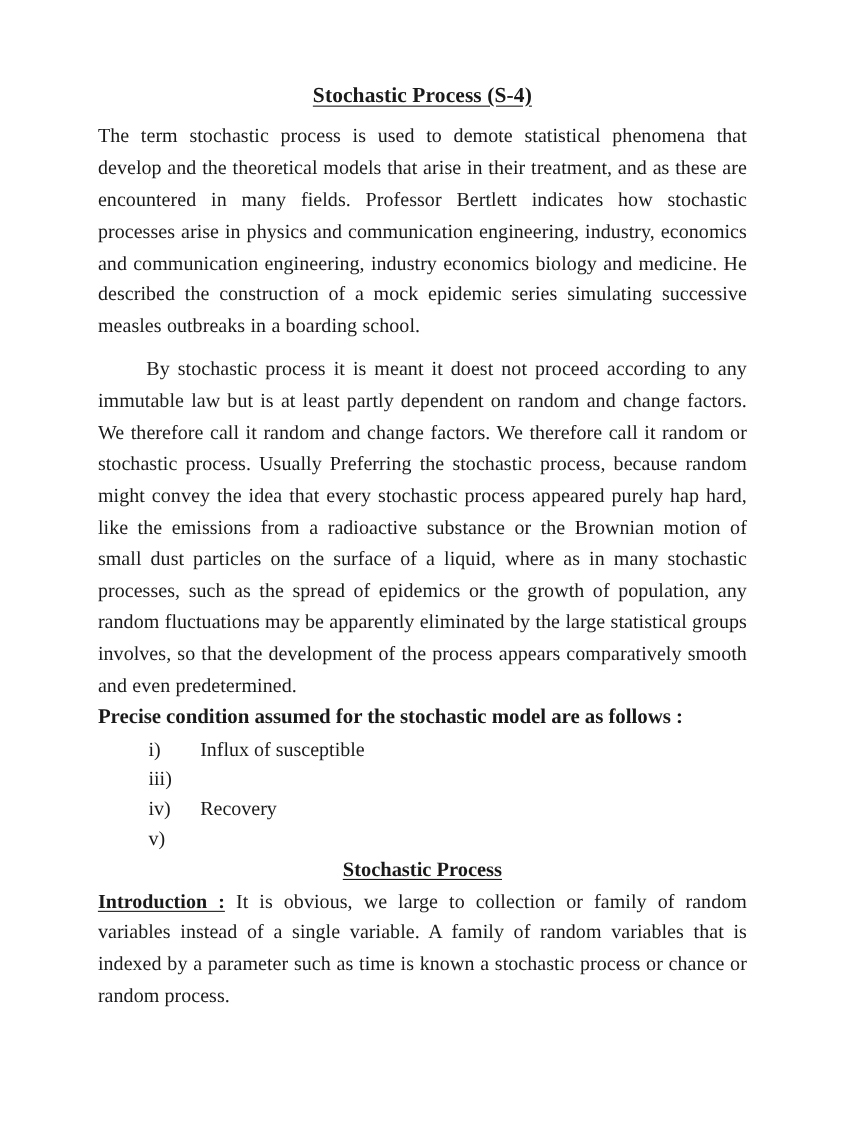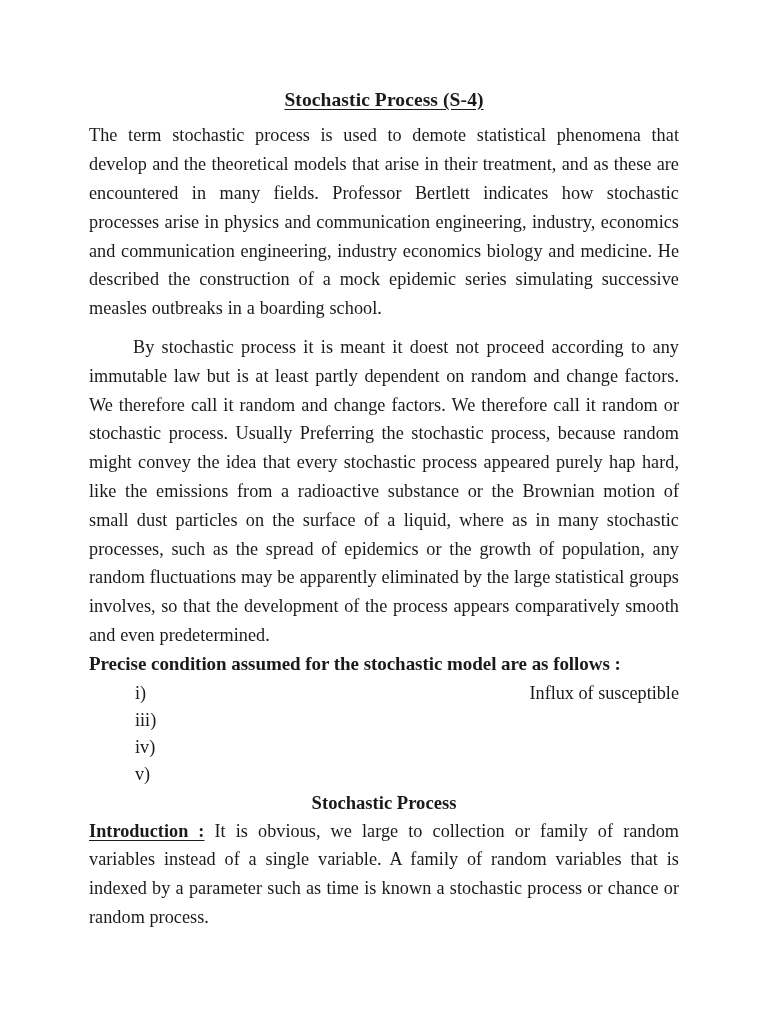--- a/index.html
+++ b/index.html
@@ -19,21 +19,21 @@
     position: absolute;
     left: 0;
     top: 0;
     width: 768px;
     height: 1024px;
     background: #ffffff;
   }
   .content {
     position: absolute;
     left: 89px;
-    top: 88px;
+    top: 76px;
     width: 590px;
   }
   .doc-title {
     text-align: center;
     font-size: 19.5px;
     font-weight: bold;
     line-height: 1.25;
     margin: 0 0 9px 0;
     letter-spacing: 0.1px;
   }
@@ -78,30 +78,31 @@
     padding: 0;
   }
   .roman-list li .marker {
     width: 47px;
     flex: 0 0 47px;
     margin-left: 46px;
     text-align: left;
   }
   .roman-list li .item-text {
     flex: 1 1 auto;
-    text-align: right;
+    text-align: left;
   }
   .sub-heading {
     text-align: center;
     font-size: 18.6px;
     font-weight: bold;
     line-height: 1.3;
     margin: 3px 0 1px 0;
   }
   .sub-heading span.ul {
+    text-decoration: underline;
     text-underline-offset: 3px;
   }
   p.intro-para {
     font-size: 18.2px;
     line-height: 28.8px;
     text-align: justify;
     text-justify: inter-word;
     margin: 0;
     letter-spacing: 0.05px;
   }
@@ -128,20 +129,21 @@
     <ul class="roman-list">
       <li>
         <span class="marker">i)</span>
         <span class="item-text">Influx of susceptible</span>
       </li>
       <li>
         <span class="marker">iii)</span>
       </li>
       <li>
         <span class="marker">iv)</span>
+        <span class="item-text">Recovery</span>
       </li>
       <li>
         <span class="marker">v)</span>
       </li>
     </ul>
 
     <h2 class="sub-heading"><span class="ul">Stochastic Process</span></h2>
 
     <p class="intro-para"><span class="intro-label">Introduction :</span><span> It is obvious, we large to collection or family of random variables instead of a single variable. A family of random variables that is indexed by a parameter such as time is known a stochastic process or chance or random process.</span></p>
 

